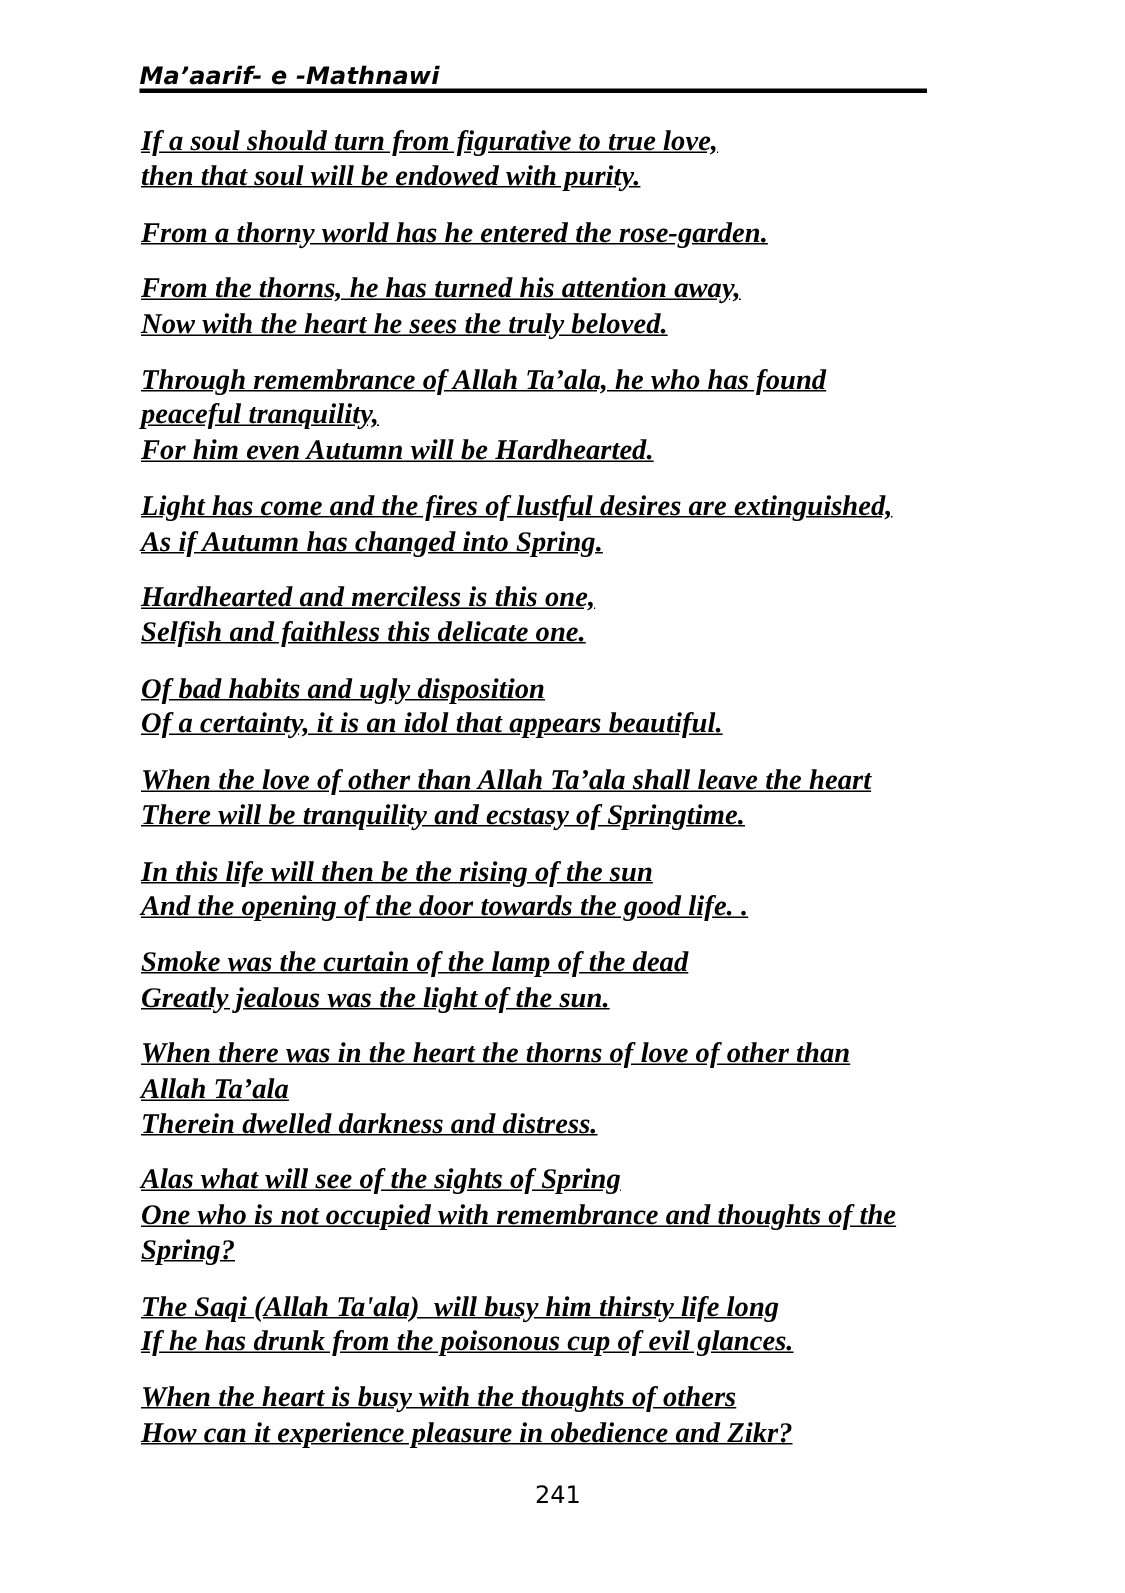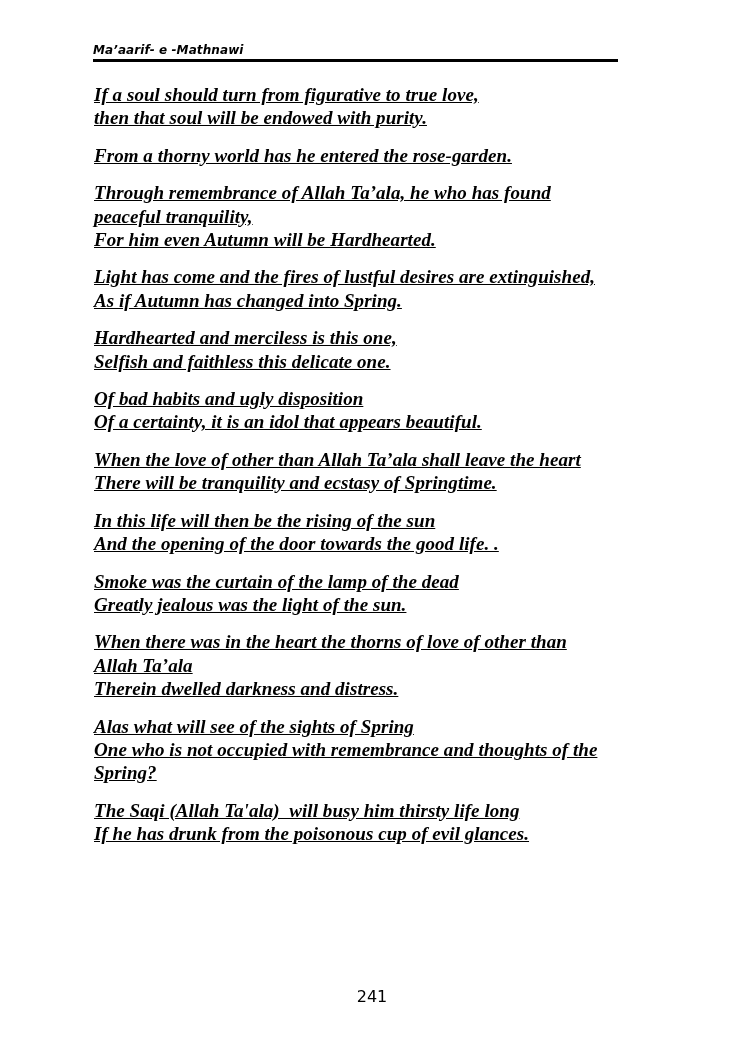--- a/index.html
+++ b/index.html
@@ -25,21 +25,21 @@
     position: absolute;
     left: 93px;
     top: 43px;
     width: 527px;
   }
 
   .running-head {
     font-family: "DejaVu Sans", "Liberation Sans", sans-serif;
     font-style: italic;
     font-weight: 600;
-    font-size: 12px;
+    font-size: 16px;
     line-height: 15px;
     letter-spacing: 0.1px;
     color: #000;
     white-space: nowrap;
   }
 
   .header-rule {
     margin-top: 1px;
     height: 3px;
     background: #000000;
@@ -106,20 +106,24 @@
 
   <div class="body-column">
       <div class="stanza">
         <div class="verse-line">If a soul should turn from figurative to true love,</div>
         <div class="verse-line">then that soul will be endowed with purity.</div>
       </div>
       <div class="stanza">
         <div class="verse-line">From a thorny world has he entered the rose-garden.</div>
       </div>
       <div class="stanza">
+        <div class="verse-line">From the thorns, he has turned his attention away,</div>
+        <div class="verse-line">Now with the heart he sees the truly beloved.</div>
+      </div>
+      <div class="stanza">
         <div class="verse-line">Through remembrance of Allah Ta’ala, he who has found</div>
         <div class="verse-line">peaceful tranquility,</div>
         <div class="verse-line">For him even Autumn will be Hardhearted.</div>
       </div>
       <div class="stanza">
         <div class="verse-line">Light has come and the fires of lustful desires are extinguished,</div>
         <div class="verse-line">As if Autumn has changed into Spring.</div>
       </div>
       <div class="stanza">
         <div class="verse-line">Hardhearted and merciless is this one,</div>
@@ -148,19 +152,23 @@
       </div>
       <div class="stanza">
         <div class="verse-line">Alas what will see of the sights of Spring</div>
         <div class="verse-line">One who is not occupied with remembrance and thoughts of the</div>
         <div class="verse-line">Spring?</div>
       </div>
       <div class="stanza">
         <div class="verse-line">The Saqi (Allah Ta'ala)  will busy him thirsty life long</div>
         <div class="verse-line">If he has drunk from the poisonous cup of evil glances.</div>
       </div>
+      <div class="stanza">
+        <div class="verse-line">When the heart is busy with the thoughts of others</div>
+        <div class="verse-line">How can it experience pleasure in obedience and Zikr?</div>
+      </div>
     </div>
 
   <div class="folio">
     <span class="folio-inner">241</span>
   </div>
 
 </div>
 
 </body></html>

